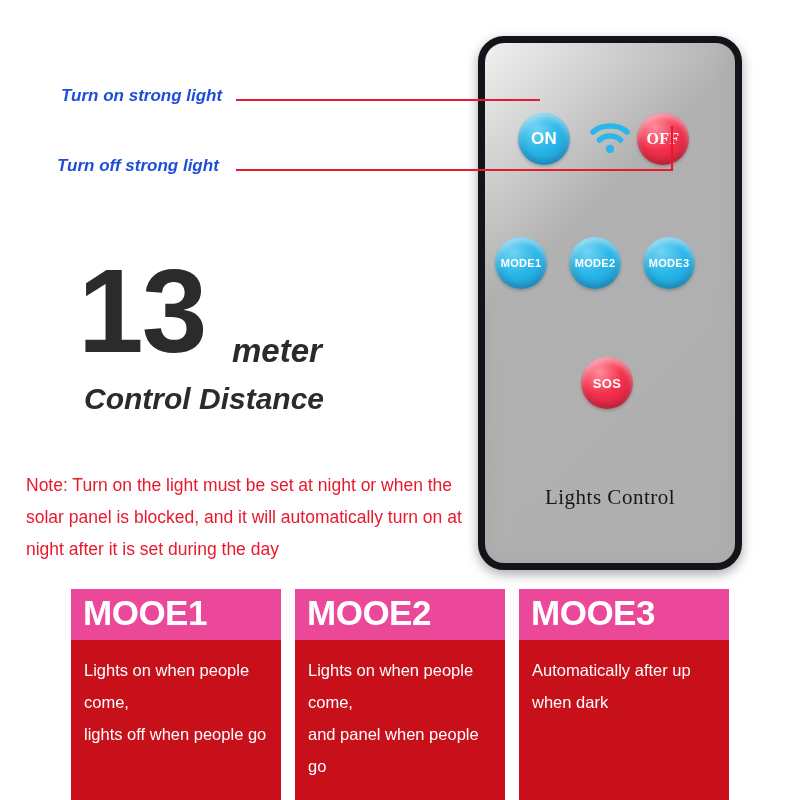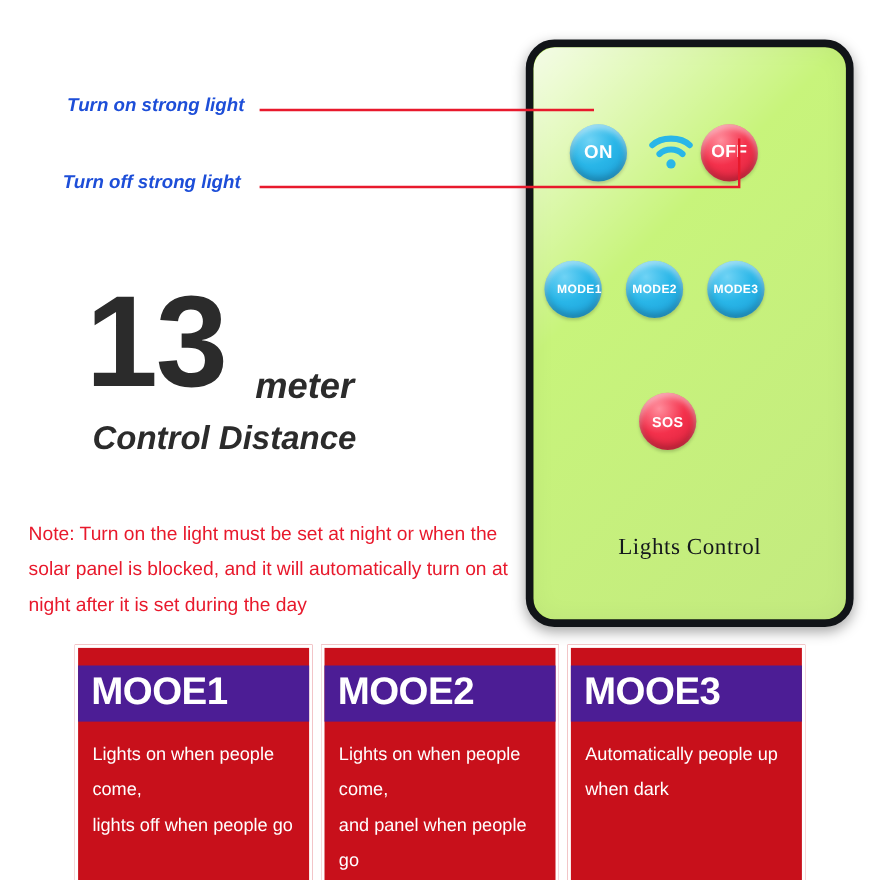--- a/index.html
+++ b/index.html
@@ -22,26 +22,25 @@
     background: #ffffff;
   }
 
   
   .remote {
     position: absolute;
     left: 478px;
     top: 36px;
     width: 250px;
     height: 520px;
-    background: #bef264;
+    background: #a3a3a3;
     border: 7px solid #111418;
     border-radius: 26px;
     box-shadow: 0 4px 12px rgba(0,0,0,0.35), inset 0 0 22px rgba(0,0,0,0.06);
     overflow: hidden;
-    padding-left: 34px;
   }
   .remote::after {
     content: "";
     position: absolute;
     left: 0; top: 0; right: 0; bottom: 0;
     border-radius: 20px;
     background: linear-gradient(135deg, rgba(255,255,255,0.85) 0%, rgba(255,255,255,0.15) 35%, rgba(210,210,210,0.25) 100%);
     pointer-events: none;
   }
 
@@ -59,22 +58,22 @@
     box-shadow: inset 0 -4px 7px rgba(0,0,0,0.22), inset 0 4px 6px rgba(255,255,255,0.55), 0 2px 3px rgba(0,0,0,0.18);
   }
   .btn-blue {
     background: radial-gradient(circle at 35% 28%, #6fd3f5 0%, #29b6e8 45%, #1b9ad4 100%);
   }
   .btn-red {
     background: radial-gradient(circle at 35% 28%, #ff8d9c 0%, #f4314c 45%, #d5203a 100%);
   }
 
   #btn-on   { left: 33px;  top: 70px;  width: 52px; height: 52px; font-size: 17px; }
-  #btn-off  { left: 152px; top: 70px;  width: 52px; height: 52px; font-size: 16px; }
-  #btn-mode1{ left: 10px;  top: 194px; width: 52px; height: 52px; font-size: 11px; justify-content: flex-end; }
+  #btn-off  { left: 152px; top: 70px;  width: 52px; height: 52px; font-size: 16px; font-family: Liberation Serif, serif; }
+  #btn-mode1{ left: 10px;  top: 194px; width: 52px; height: 52px; font-size: 11px; }
   #btn-mode2{ left: 84px;  top: 194px; width: 52px; height: 52px; font-size: 11px; }
   #btn-mode3{ left: 158px; top: 194px; width: 52px; height: 52px; font-size: 11px; }
   #btn-sos  { left: 96px;  top: 314px; width: 52px; height: 52px; font-size: 13px; }
 
   
   #wifi-icon {
     position: absolute;
     left: 104px;
     top: 76px;
     width: 42px;
@@ -172,23 +171,22 @@
     display: flex;
     gap: 8px;
   }
   .mode-card {
     width: 216px;
     background: #c8101b;
     border: 3px solid #ffffff;
     box-sizing: border-box;
   }
   .mode-card-head {
-    background: #4c1d95;
+    background: #ec4899;
     padding: 6px 8px 8px 12px;
-    margin-top: 16px;
   }
   .mode-card-title {
     color: #ffffff;
     font-family: "Liberation Sans", sans-serif;
     font-weight: bold;
     font-size: 35px;
     line-height: 1.05;
     letter-spacing: -0.5px;
   }
   .mode-card-body {
@@ -274,20 +272,20 @@
         <div>Lights on when people come,</div>
         <div>and panel when people go</div>
       </div>
     </div>
 
     <div class="mode-card">
       <div class="mode-card-head">
         <div class="mode-card-title">MOOE3</div>
       </div>
       <div class="mode-card-body">
-        <div>Automatically people up</div>
+        <div>Automatically after up</div>
         <div>when dark</div>
       </div>
     </div>
 
   </div>
 
 </div>
 
 </body></html>

